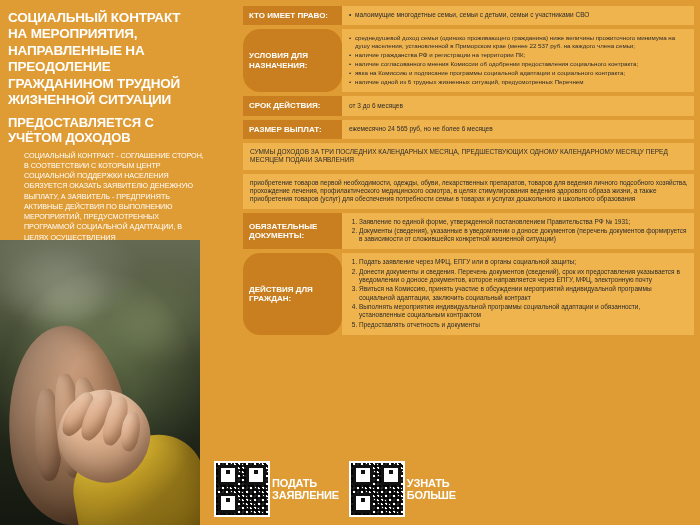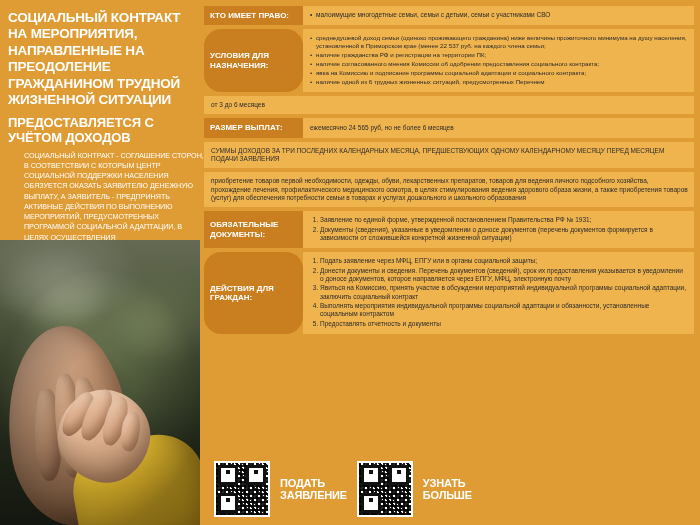--- a/index.html
+++ b/index.html
@@ -150,20 +150,21 @@
     flex: 1 1 auto;
     padding: 6px 6px 6px 4px;
     display: flex;
     flex-direction: column;
     gap: 4px;
   }
   .row {
     display: flex;
     align-items: stretch;
     gap: 0;
+    margin-left: 39px;
   }
   .row .lbl {
     flex: 0 0 88px;
     background: #c97f1f;
     color: #ffffff;
     font-weight: bold;
     font-size: 8px;
     line-height: 1.18;
     text-transform: uppercase;
     padding: 5px 5px 5px 6px;
@@ -211,21 +212,21 @@
   .footer {
     margin-top: auto;
     display: flex;
     align-items: center;
     gap: 10px;
     padding: 6px 4px 2px 10px;
   }
   .qr-block {
     display: flex;
     align-items: center;
-    gap: 10px;
+    gap: 2px;
   }
   .qr {
     width: 56px;
     height: 56px;
     background: #ffffff;
     padding: 2px;
     box-sizing: border-box;
   }
   .qr .cells {
     width: 100%;
@@ -313,20 +314,21 @@
           <li>среднедушевой доход семьи (одиноко проживающего гражданина) ниже величины прожиточного минимума на душу населения, установленной в Приморском крае  (менее 22 537 руб. на каждого члена семьи;</li>
           <li>наличие гражданства РФ и регистрации на территории ПК;</li>
           <li>наличие согласованного мнения Комиссии об одобрении предоставления социального контракта;</li>
           <li>явка на Комиссию и подписание программы социальной адаптации и социального контракта;</li>
           <li>наличие одной из 6 трудных жизненных ситуаций, предусмотренных Перечнем</li>
         </ul>
       </div>
     </div>
 
     <div class="row">
+      <div class="lbl">СРОК ДЕЙСТВИЯ:</div>
       <div class="val">от 3 до 6 месяцев</div>
     </div>
 
     <div class="row">
       <div class="lbl">РАЗМЕР ВЫПЛАТ:</div>
       <div class="val">ежемесячно 24 565 руб, но не более 6 месяцев</div>
     </div>
 
     <div class="row">
       <div class="val">СУММЫ ДОХОДОВ ЗА ТРИ ПОСЛЕДНИХ КАЛЕНДАРНЫХ МЕСЯЦА, ПРЕДШЕСТВУЮЩИХ ОДНОМУ КАЛЕНДАРНОМУ МЕСЯЦУ ПЕРЕД МЕСЯЦЕМ ПОДАЧИ ЗАЯВЛЕНИЯ</div>

